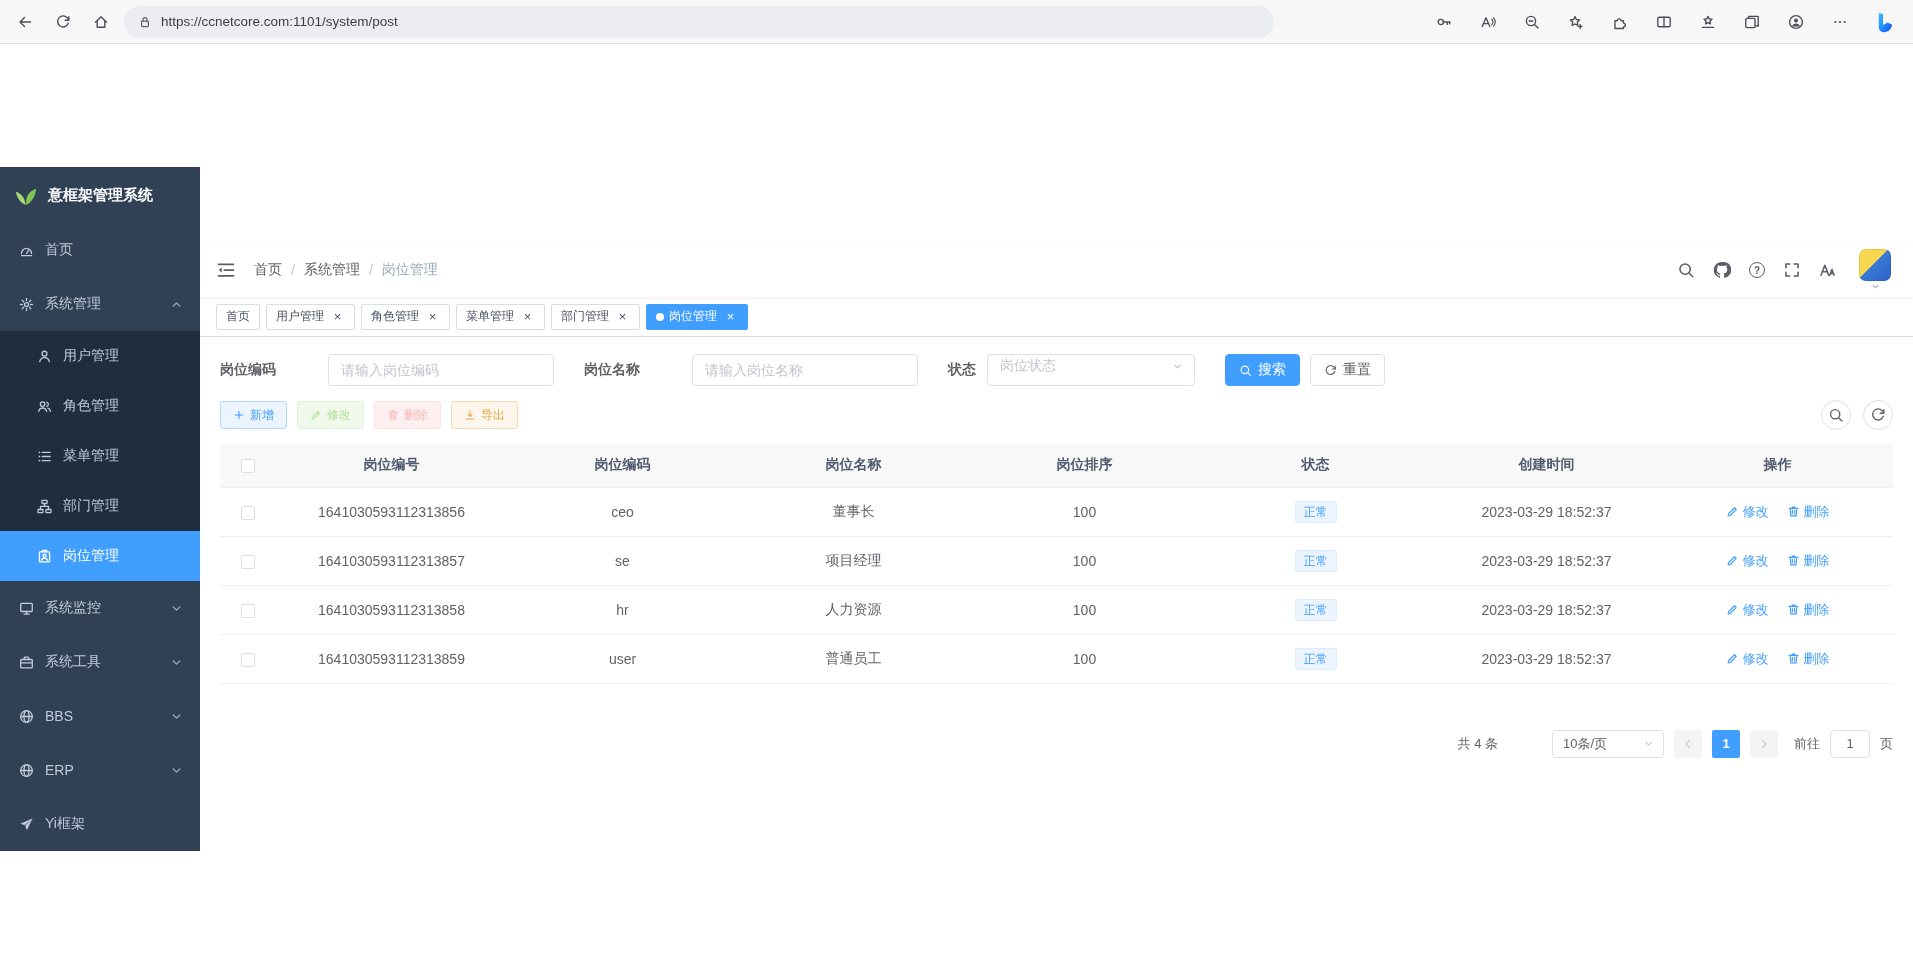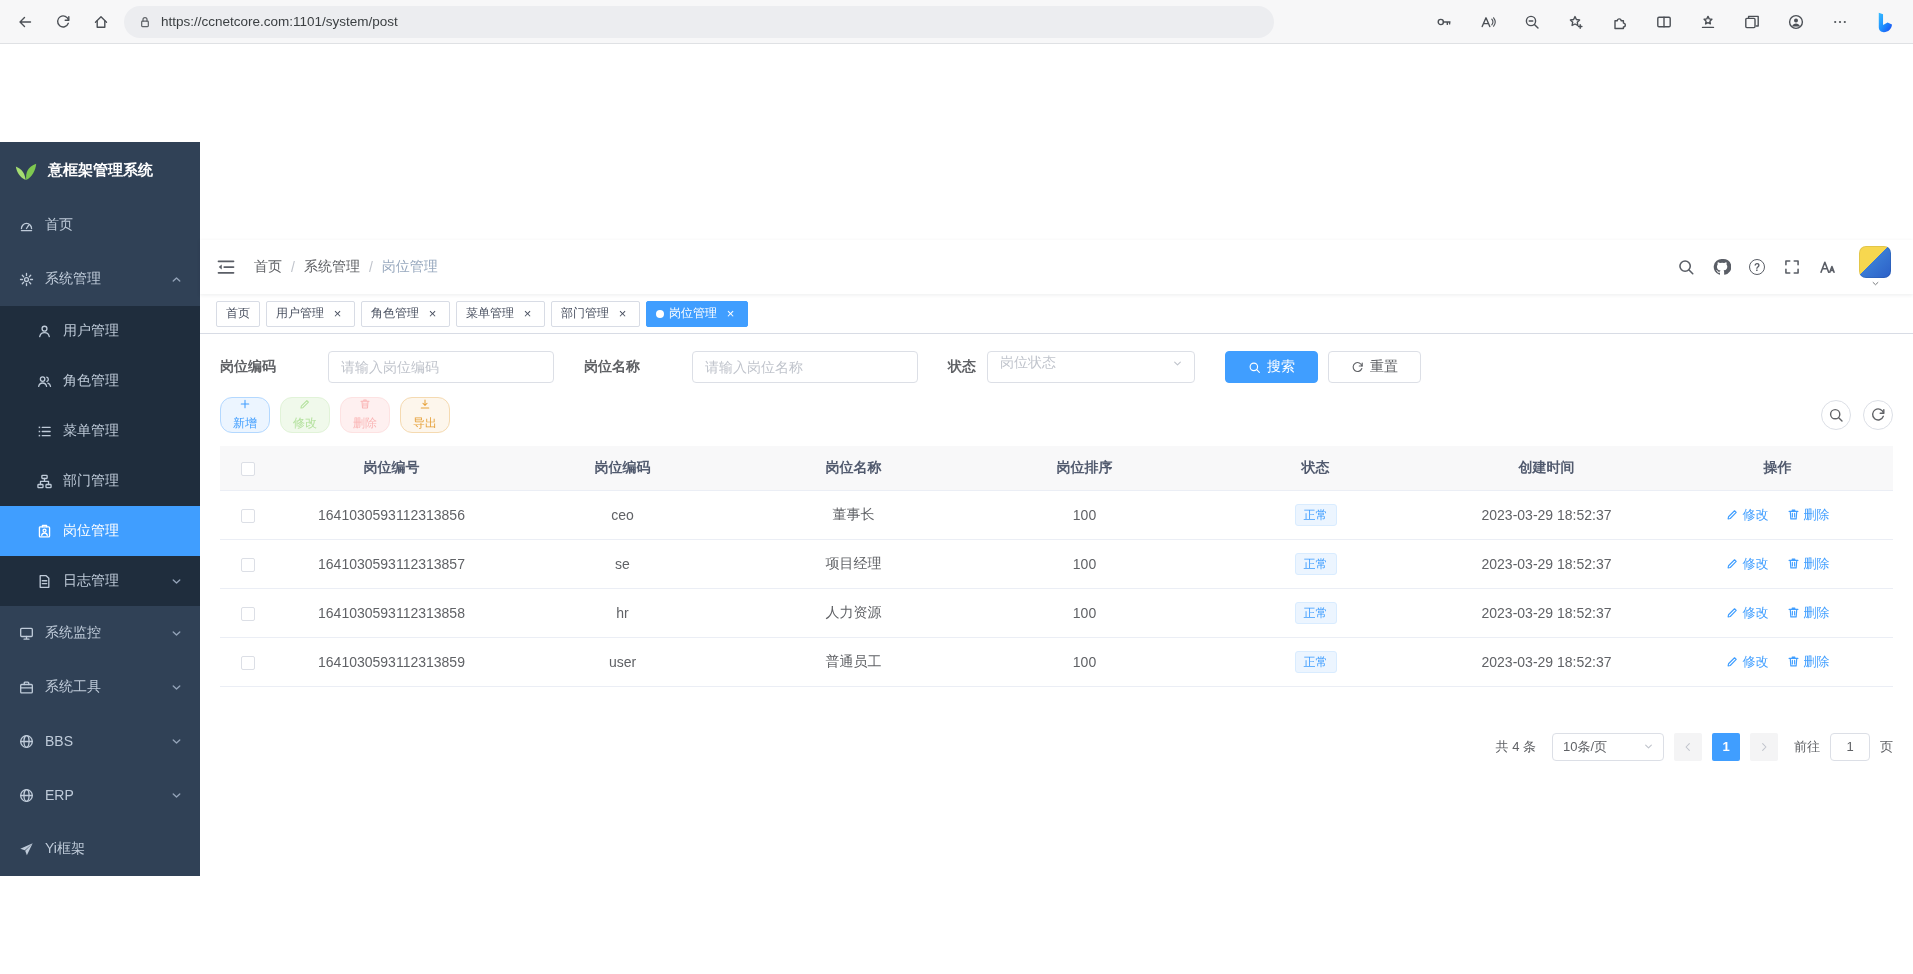--- a/index.html
+++ b/index.html
@@ -61,47 +61,47 @@
   .content { flex:1; background:#fff; padding:17px 20px; overflow:hidden; }
 
   .search-form { display:flex; align-items:center; }
   .form-item { display:flex; align-items:center; margin-right:30px; }
   .form-item label { font-weight:700; color:#606266; margin-right:11px; white-space:nowrap; }
   .el-input { width:226px; height:32px; border:1px solid #dcdfe6; border-radius:4px; padding:0 12px; font-size:14px; color:#606266; outline:none; background:#fff;margin-left:41px; }
   .el-input::placeholder { color:#c0c4cc; }
   .el-select { width:208px; height:32px; border:1px solid #dcdfe6; border-radius:4px; display:flex; align-items:center; justify-content:space-between; padding:0 10px 8px 12px; background:#fff; cursor:pointer; }
   .sel-placeholder { color:#c0c4cc; }
   .sel-caret { color:#c0c4cc; font-size:13px; }
-  .btn { height:32px; display:inline-flex; align-items:center; gap:6px; padding:0 22px; border-radius:4px; font-size:14px; border:1px solid #dcdfe6; background:#fff; color:#606266; cursor:pointer; }
+  .btn { height:32px; display:inline-flex; align-items:center; gap:6px; padding:0 13px; border-radius:4px; font-size:14px; border:1px solid #dcdfe6; background:#fff; color:#606266; cursor:pointer; }
   .btn .icon { font-size:13px; }
   .btn-primary { background:#409eff; border-color:#409eff; color:#fff; }
   .btn-default { margin-left:10px; }
 
   .toolbar { display:flex; align-items:center; gap:10px; margin-top:14px; }
-  .btn-mini { height:36px; display:inline-flex; align-items:center; gap:5px; padding:0 12px; font-size:12px; border-radius:12px; border:1px solid transparent; cursor:pointer;flex-direction:column; }
+  .btn-mini { height:28px; display:inline-flex; align-items:center; gap:5px; padding:0 12px; font-size:12px; border-radius:3px; border:1px solid transparent; cursor:pointer; }
   .btn-mini .icon { font-size:12px; }
   .btn-mini.add    { color:#409eff; background:#ecf5ff; border-color:#b3d8ff; }
   .btn-mini.edit   { color:#b3e19d; background:#f0f9eb; border-color:#e1f3d8; cursor:not-allowed; }
   .btn-mini.del    { color:#fab6b6; background:#fef0f0; border-color:#fde2e2; cursor:not-allowed; }
   .btn-mini.export { color:#e6a23c; background:#fdf6ec; border-color:#f5dab1; }
   .toolbar-right { margin-left:auto; display:flex; gap:12px; }
   .circle-btn { width:30px; height:30px; border-radius:50%; border:1px solid #dcdfe6; background:#fff; color:#606266; display:flex; align-items:center; justify-content:center; font-size:13px; cursor:pointer; }
 
   .data-table { width:100%; margin-top:13px; border-collapse:collapse; table-layout:fixed; font-size:14px; }
   .data-table th { height:44px; background:#f8f8f9; color:#515a6e; font-weight:700; text-align:center; border-bottom:1px solid #ebeef5; }
   .data-table th.th-check { width:56px; }
   .data-table td { height:49px; border-bottom:1px solid #ebeef5; text-align:center; color:#606266; }
   .checkbox { width:14px; height:14px; border:1px solid #dcdfe6; border-radius:2px; display:inline-block; background:#fff; vertical-align:middle; cursor:pointer; }
   .status-tag { display:inline-block; height:22px; line-height:20px; padding:0 8px; font-size:12px; color:#409eff; background:#ecf5ff; border:1px solid #d9ecff; border-radius:3px; }
   .op-link { display:inline-flex; align-items:center; gap:4px; color:#409eff; font-size:13px; margin:0 9px; cursor:pointer; text-decoration:none; }
   .op-link .icon { font-size:13px; }
 
   .pagination { display:flex; align-items:center; justify-content:flex-end; gap:10px; margin-top:46px; font-size:13px; color:#606266; }
   .pg-total { margin-right:6px; }
-  .pg-size { width:112px; height:28px; border:1px solid #dcdfe6; border-radius:4px; display:flex; align-items:center; justify-content:space-between; padding:0 8px 0 10px; background:#fff; cursor:pointer; }
+  .pg-size { width:112px; height:28px; border:1px solid #dcdfe6; border-radius:4px; display:flex; align-items:center; justify-content:space-between; padding:0 8px 0 10px; background:#fff; cursor:pointer;margin-left:38px; }
   .pg-btn { min-width:28px; height:28px; border:none; border-radius:2px; background:#f4f4f5; color:#c0c4cc; display:inline-flex; align-items:center; justify-content:center; font-size:13px; cursor:pointer; }
   .pg-btn .icon { font-size:12px; }
   .pg-num { color:#606266; font-weight:700; }
   .pg-num.active { background:#409eff; color:#fff; }
   .pg-goto { margin-left:6px; }
   .pg-input { width:40px; height:28px; border:1px solid #dcdfe6; border-radius:4px; text-align:center; font-size:13px; color:#606266; outline:none; }
 </style>
 </head>
 <body>
 
@@ -320,34 +320,20 @@
           <div class="menu-item nested active">
             <span class="icon ">
               <svg viewBox="0 0 16 16" fill="none" stroke="currentColor" stroke-width="1.4" stroke-linecap="round" stroke-linejoin="round">
                 <rect x="2.6" y="3" width="10.8" height="10.8" rx="1"></rect>
                 <path d="M5.8 3V1.4h4.4V3"></path>
                 <circle cx="8" cy="7" r="1.6"></circle>
                 <path d="M5 12c.4-1.6 1.6-2.4 3-2.4s2.6.8 3 2.4"></path>
               </svg>
             </span>
             <span class="mi-label">岗位管理</span>
-          </div>
-          <div class="menu-item nested">
-            <span class="icon ">
-              <svg viewBox="0 0 16 16" fill="none" stroke="currentColor" stroke-width="1.4" stroke-linecap="round" stroke-linejoin="round">
-                <path d="M3.4 1.8h6.4l2.8 2.8v9.6H3.4z"></path>
-                <path d="M5.6 7.2h4.8M5.6 10.2h4.8"></path>
-              </svg>
-            </span>
-            <span class="mi-label">日志管理</span>
-            <span class="icon chev">
-              <svg viewBox="0 0 16 16" fill="none" stroke="currentColor" stroke-width="1.4" stroke-linecap="round" stroke-linejoin="round">
-                <path d="M4.5 6.3 8 9.7l3.5-3.4"></path>
-              </svg>
-            </span>
           </div>
         </div>
         <div class="menu-item">
           <span class="icon ">
             <svg viewBox="0 0 16 16" fill="none" stroke="currentColor" stroke-width="1.4" stroke-linecap="round" stroke-linejoin="round">
               <rect x="1.8" y="2.6" width="12.4" height="8.6" rx="1"></rect>
               <path d="M5.4 14h5.2M8 11.2V14"></path>
             </svg>
           </span>
           <span class="mi-label">系统监控</span>

